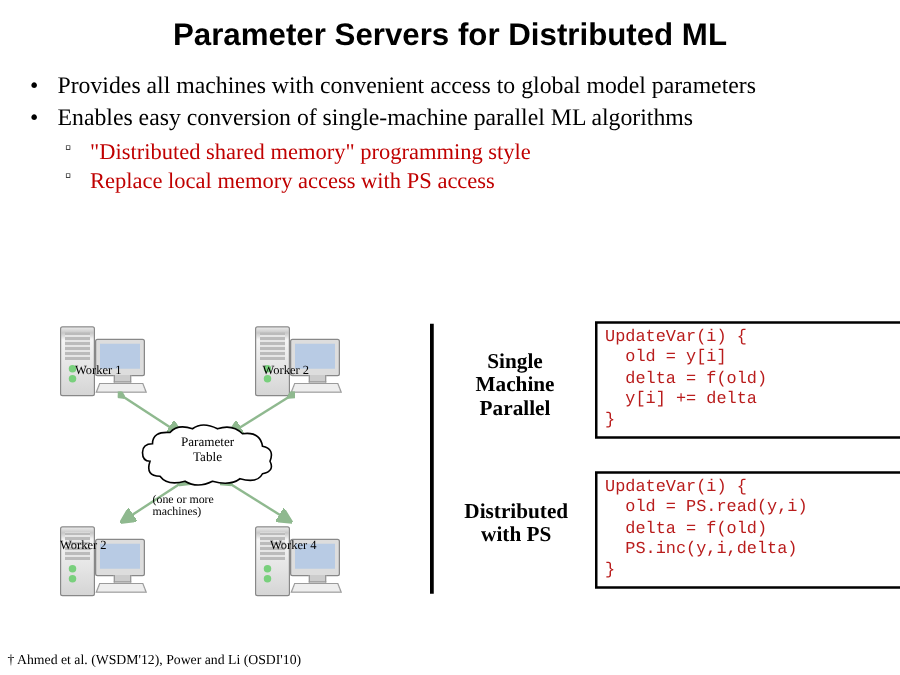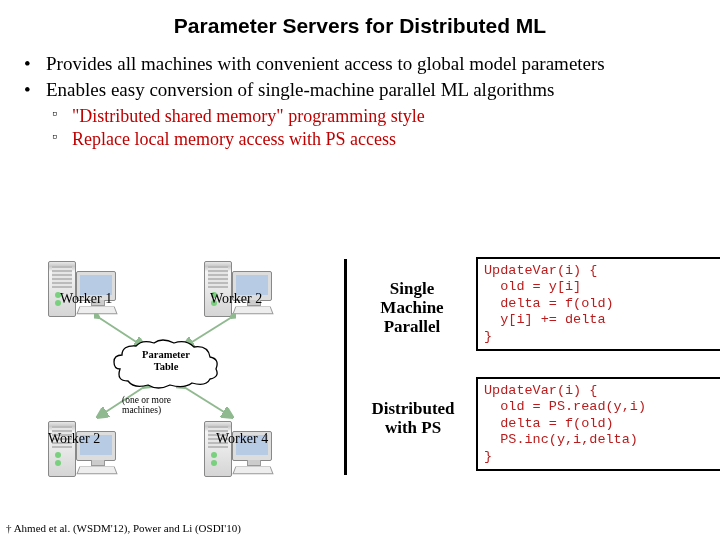--- a/index.html
+++ b/index.html
@@ -7,21 +7,21 @@
     width: 720px; height: 540px;
     background: #fff;
     font-family: Georgia, 'Times New Roman', serif;
     color: #000;
     position: relative;
     overflow: hidden;
   }
   .title {
     font-family: Verdana, Arial, sans-serif;
     font-weight: bold;
-    font-size: 21px;
+    font-size: 25px;
     text-align: center;
     padding: 14px 10px 10px;
   }
   .bullets {
     padding: 4px 30px 6px 46px;
     font-size: 19px;
     line-height: 1.28;
   }
   .bullets ul { list-style: none; }
   .b1 { position: relative; margin-bottom: 2px; }
@@ -75,35 +75,35 @@
     content:""; position:absolute; left:14px; bottom:-6px; width:12px; height:5px;
     background:#ccc; border:1px solid #999; border-top:none;
   }
   .server .kbd {
     position:absolute; left:36px; top:44px; width:38px; height:10px;
     background:#eee; border:1px solid #999; transform:perspective(40px) rotateX(40deg);
   }
   .wlabel {
     position:absolute;
     font-family: Georgia, serif;
-    font-size: 14px;
+    font-size: 10px;
     color:#000;
   }
   #wl1 { left: 40px; top: 36px; }
   #wl2 { left: 190px; top: 36px; }
   #wl3 { left: 28px; top: 176px; }
   #wl4 { left: 196px; top: 176px; }
   #sv1 { left: 22px; top: 6px; }
   #sv2 { left: 178px; top: 6px; }
   #sv3 { left: 22px; top: 166px; }
   #sv4 { left: 178px; top: 166px; }
   .cloud {
     position:absolute;
     left: 90px; top: 84px;
-    width: 112px; height: 50px; font-weight: bold;
+    width: 112px; height: 50px;
   }
   .cloud svg { width:100%; height:100%; }
   .cloud-text {
     position:absolute; left:0; right:0; top:10px;
     text-align:center; font-size:10.5px; line-height:1.1;
     font-family: Georgia, serif;
   }
   .caption {
     position:absolute;
     left: 102px; top: 140px;

